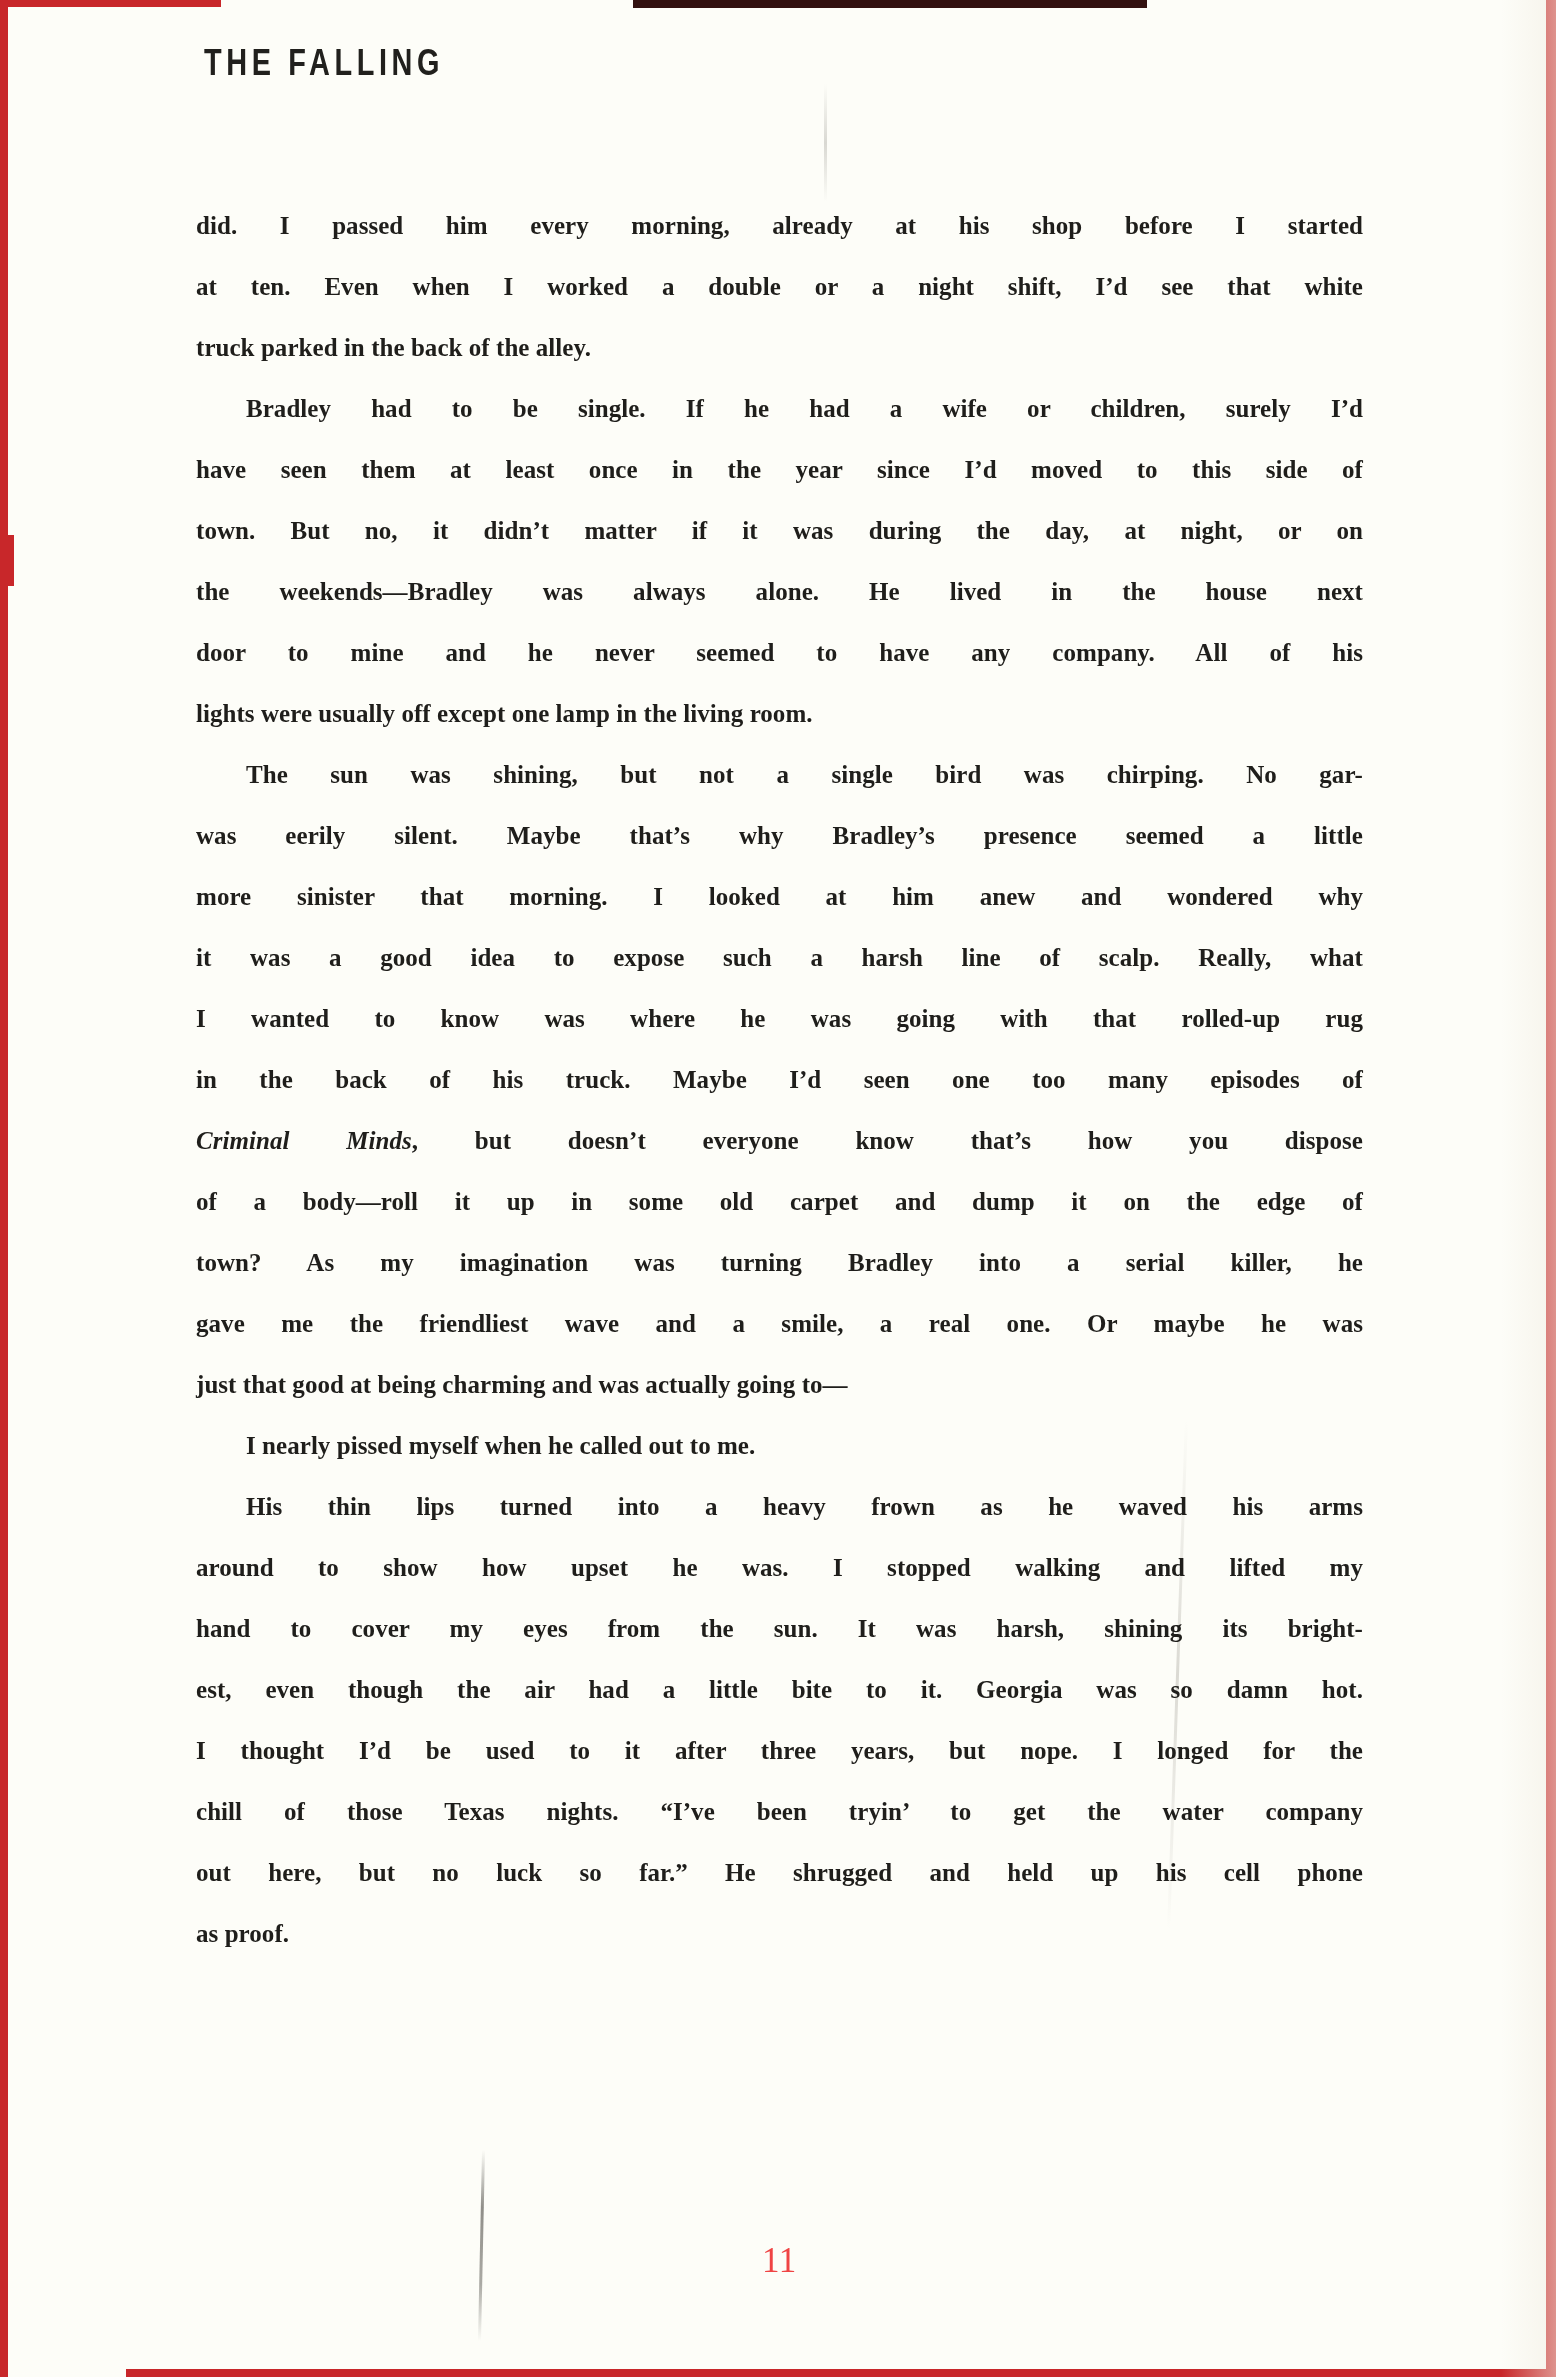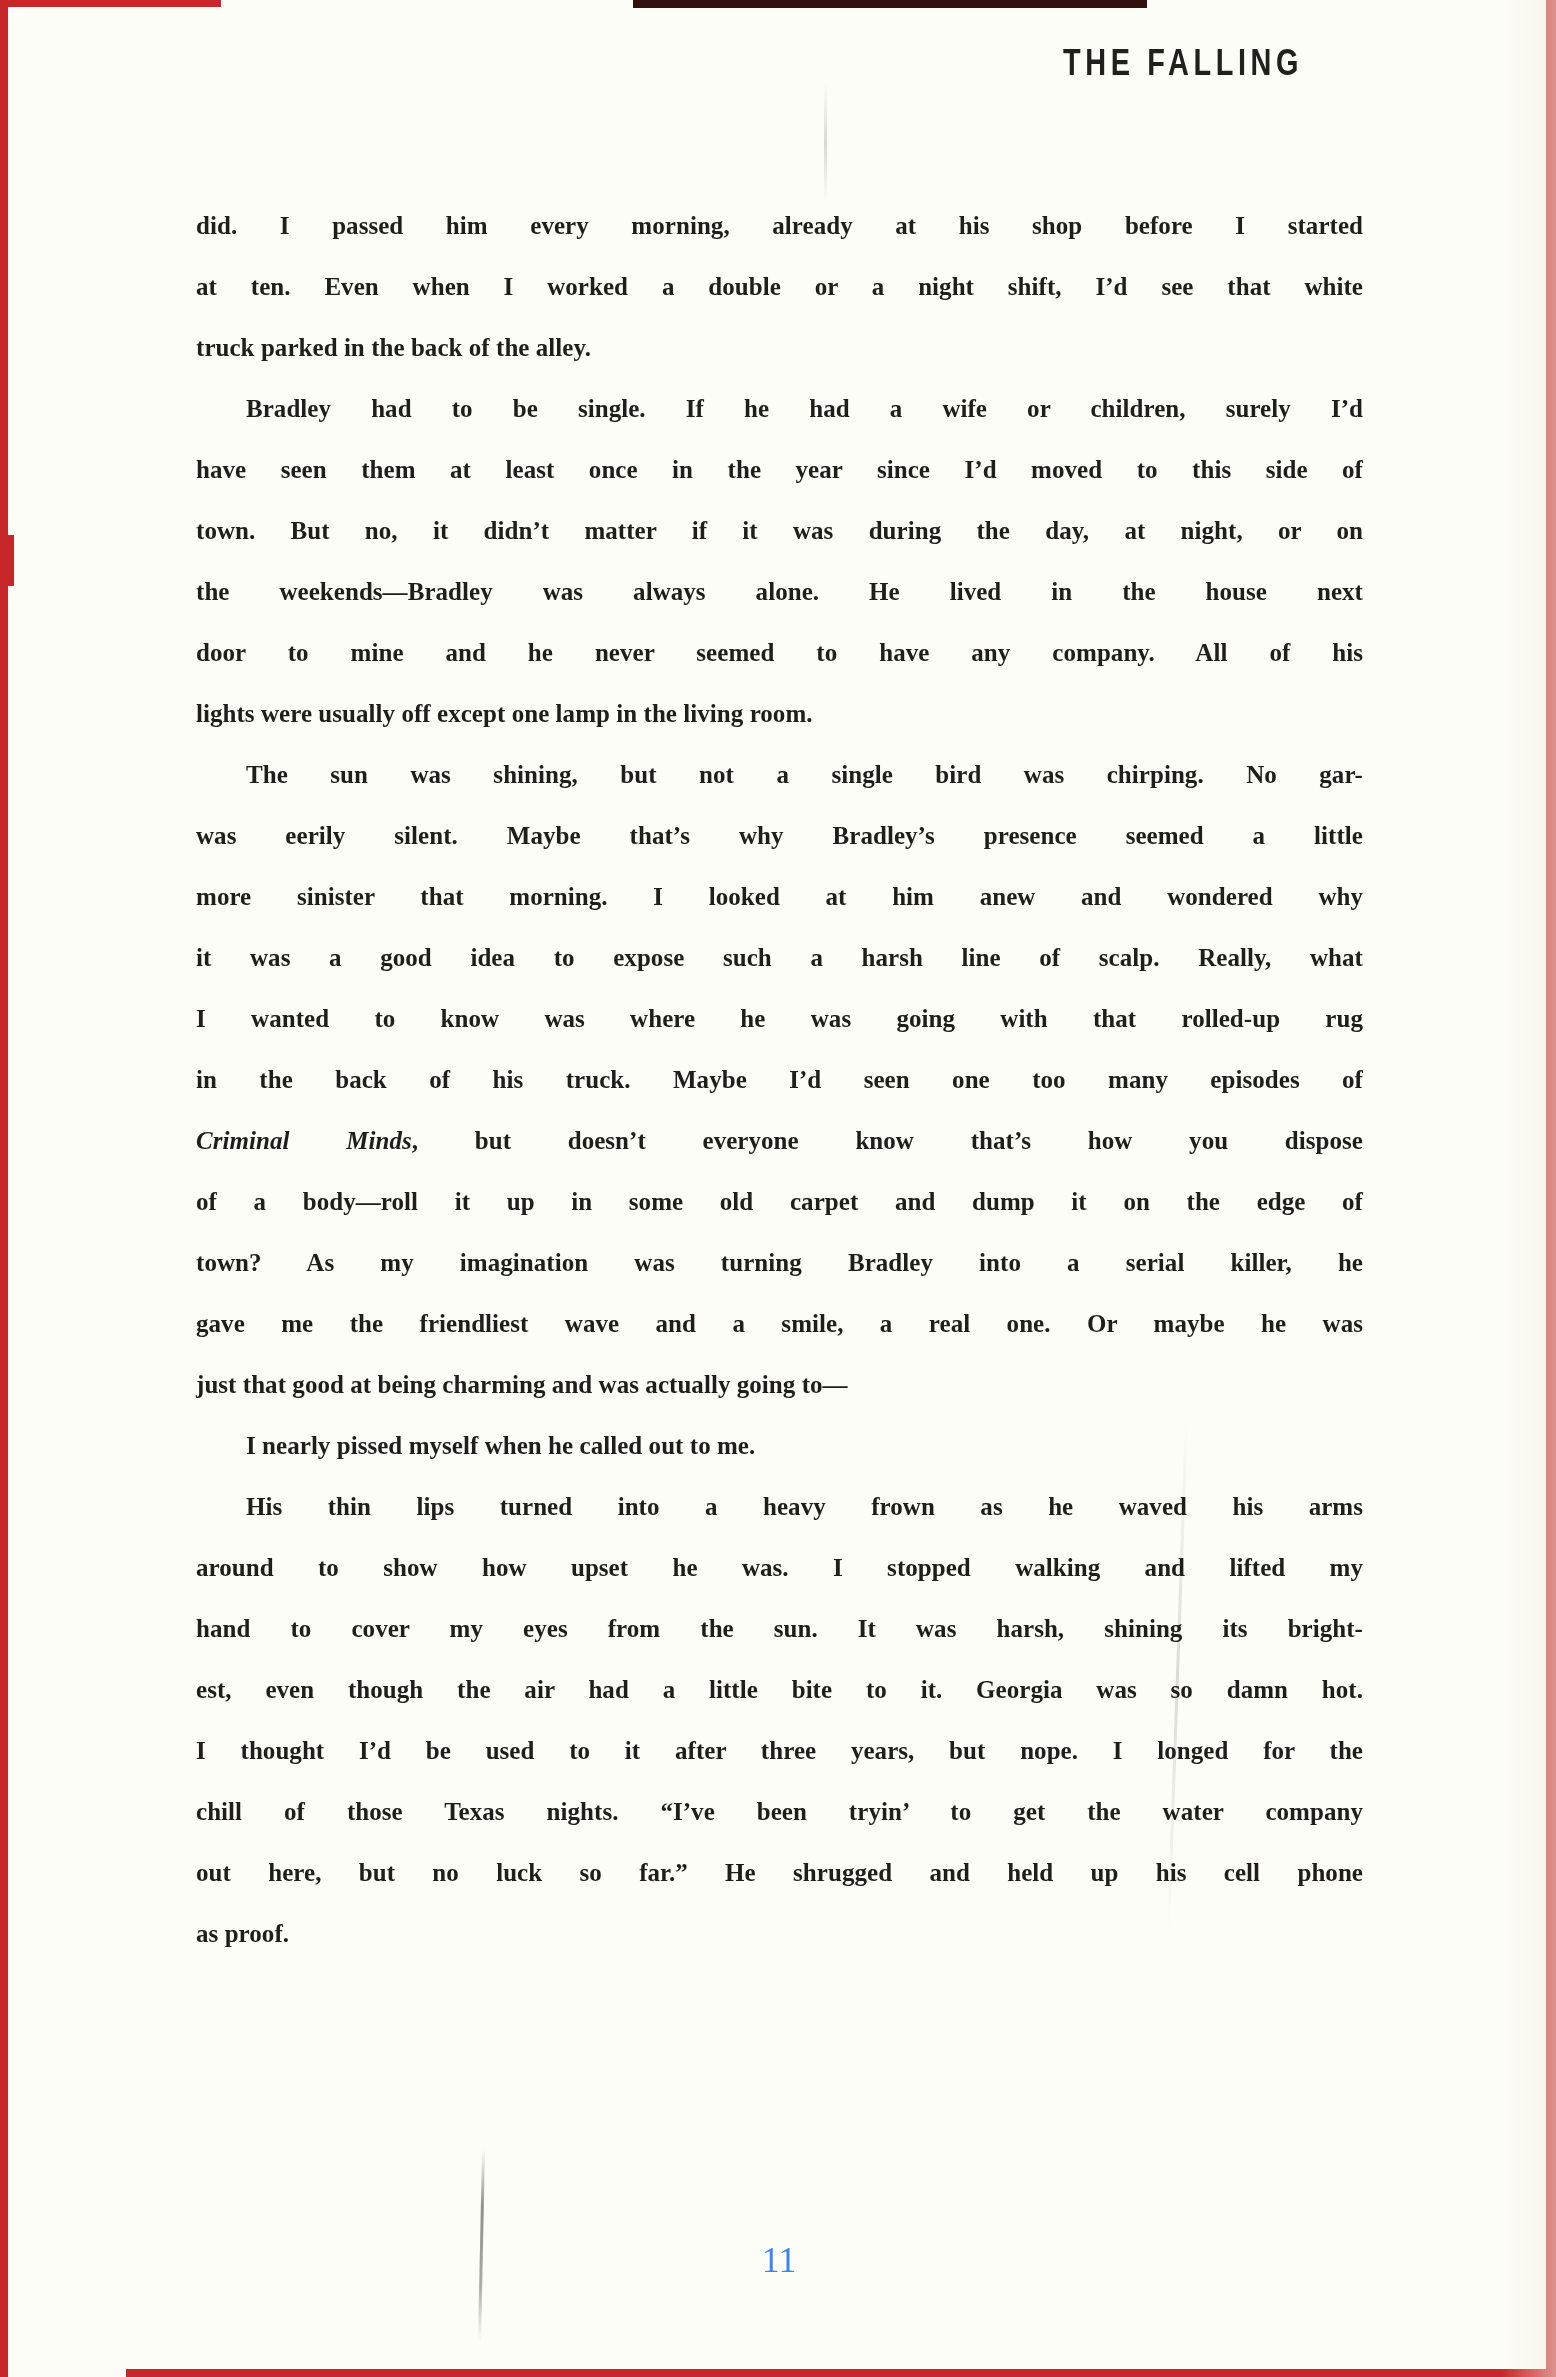--- a/index.html
+++ b/index.html
@@ -24,21 +24,21 @@
     width: 55px; height: 100%;
     background: linear-gradient(to right, rgba(240,236,224,0), rgba(240,236,224,0.55));
     pointer-events: none;
   }
 
   .running-header {
     position: absolute;
     top: 42px;
     left: 196px;
     width: 1167px;
-    text-align: right;
+    text-align: left;
   }
   .running-header .hdr-inner {
     display: inline-block;
     font-family: "Liberation Sans", sans-serif;
     font-weight: 700;
     font-size: 37px;
     letter-spacing: 0.16em;
     transform: scaleX(0.78) translateX(-33px);
     transform-origin: center;
     color: #21201d;
@@ -70,21 +70,21 @@
     font-style: italic;
   }
 
   .page-number {
     position: absolute;
     top: 2241px;
     left: 196px;
     width: 1167px;
     text-align: center;
     font-size: 35px;
-    color: #3b82f6;
+    color: #ef4444;
     letter-spacing: 0.02em;
   }
 
   
   .edge {
     position: absolute;
     pointer-events: none;
   }
   .edge-left {
     left: 0; top: 0;

